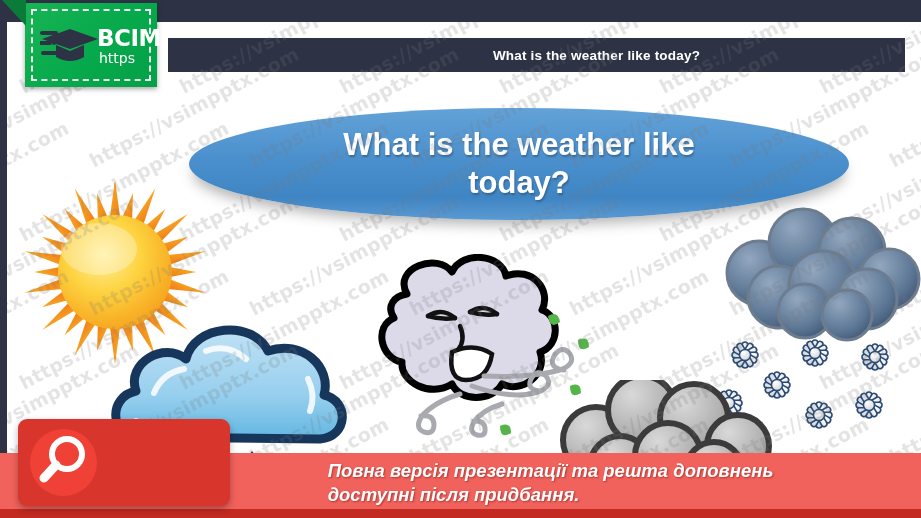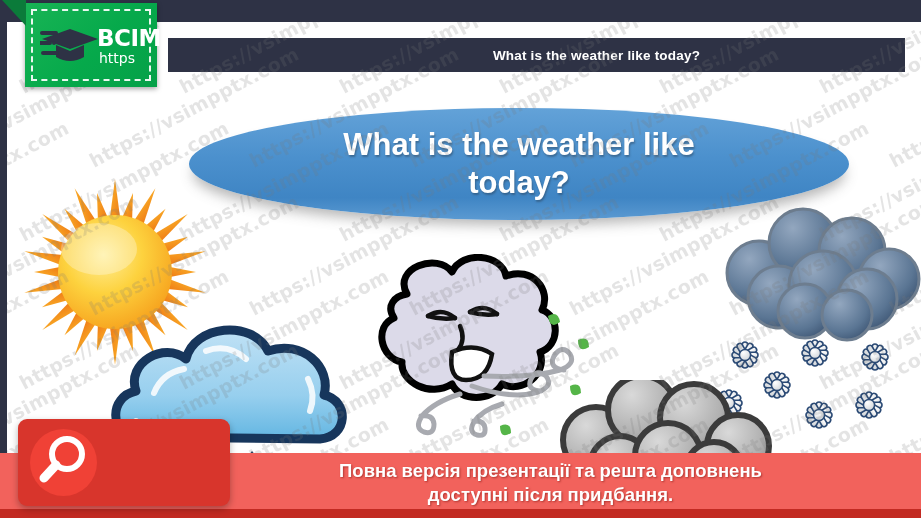--- a/index.html
+++ b/index.html
@@ -140,22 +140,22 @@
   }
   #banner::after {
     content: "";
     position: absolute;
     left: 0; bottom: 0; width: 921px; height: 9px;
     background: #c22a22;
   }
   #banner .btext {
     color: #ffffff;
     font-size: 18.5px;
+    font-style: italic;
     font-weight: 700;
-    text-align: center;
     line-height: 1.28;
     margin-left: 180px;
     margin-bottom: 5px;
     text-shadow: 1px 1px 2px rgba(120,20,15,.55);
     white-space: pre-line;
   }
 
   
   #preview-badge {
     position: absolute;

